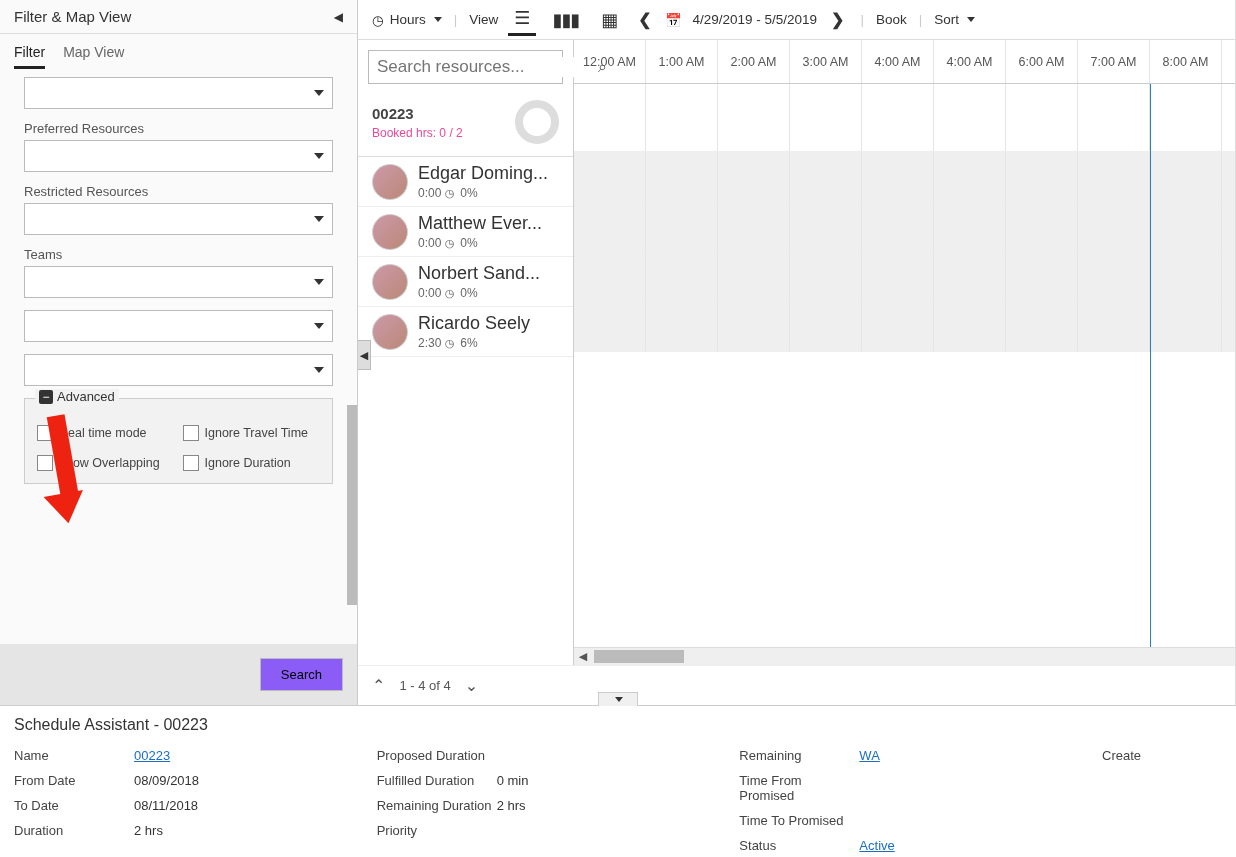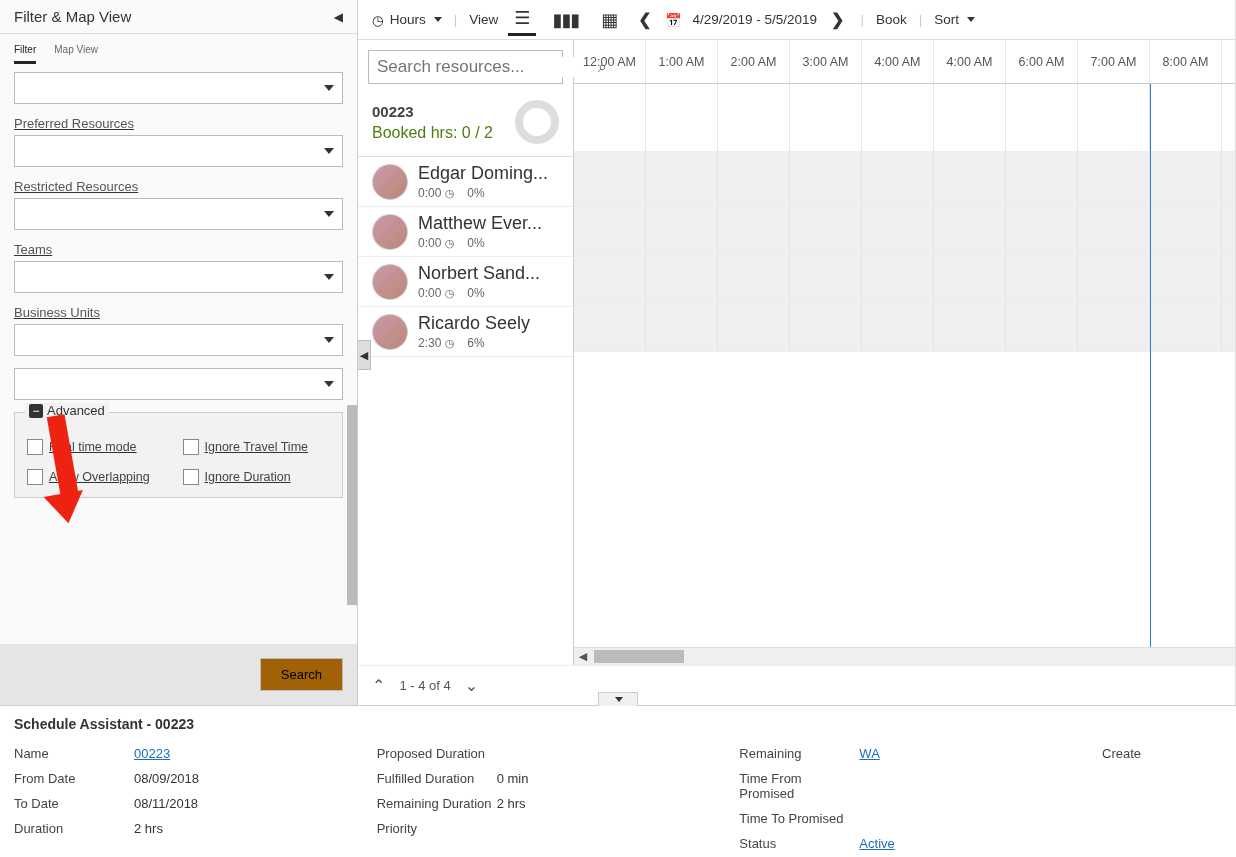--- a/index.html
+++ b/index.html
@@ -5,38 +5,38 @@
 * { box-sizing: border-box; margin: 0; padding: 0; font-family: "Segoe UI", Arial, sans-serif; }
 body { font-size: 13px; color: #333; background: #fff; overflow: hidden; }
 
 .app { display: flex; height: 705px; position: relative; }
 
 
 .left-panel { width: 358px; border-right: 1px solid #ccc; background: #fafafa; display: flex; flex-direction: column; position: relative; justify-content: space-between; }
 .panel-header { display: flex; justify-content: space-between; align-items: center; padding: 8px 14px; border-bottom: 1px solid #ddd; font-size: 15px; color: #333; font-weight: 400; }
 .panel-header .collapse { font-size: 12px; cursor: pointer; }
 .tabs { display: flex; gap: 18px; padding: 10px 14px 0 14px; }
-.tab { font-size: 10px; color: #666; padding-bottom: 6px; cursor: pointer; }
+.tab { font-size: 14px; color: #666; padding-bottom: 6px; cursor: pointer; }
 .tab.active { color: #222; border-bottom: 3px solid #222; font-weight: 400; }
-.filter-body { padding: 8px 14px; overflow-y: auto; flex: 1; text-decoration: underline; }
+.filter-body { padding: 8px 24px; overflow-y: auto; flex: 1; }
 .field-label { font-size: 13px; color: #555; margin: 8px 0 4px 0; }
 .dropdown { height: 32px; border: 1px solid #bbb; background: #fff; display: flex; align-items: center; justify-content: flex-end; padding: 0 8px; margin-bottom: 12px; cursor: pointer; }
 .dropdown .caret { border-top: 6px solid #333; border-left: 5px solid transparent; border-right: 5px solid transparent; }
 
 .advanced-box { border: 1px solid #ccc; background: #f2f2f2; margin-top: 10px; padding: 8px 12px 12px; position: relative; }
 .advanced-legend { position: absolute; top: -10px; left: 10px; background: #f2f2f2; padding: 0 4px; font-size: 13px; display: flex; align-items: center; gap: 4px; }
 .minus-box { width: 14px; height: 14px; background: #333; color: #fff; display: inline-flex; align-items: center; justify-content: center; font-size: 12px; line-height: 1; border-radius: 2px; }
 .adv-grid { display: grid; grid-template-columns: 1fr 1fr; gap: 14px 8px; margin-top: 18px; }
 .chk { display: flex; align-items: center; gap: 6px; font-size: 12.5px; color: #444; cursor: pointer; }
 .chk-box { width: 16px; height: 16px; border: 1px solid #888; background: #fff; display: inline-flex; align-items: center; justify-content: center; }
 .chk-box.checked { background: #e8e8e8; }
 .chk-box.checked::after { content: "✓"; font-size: 13px; color: #444; font-weight: bold; }
 
 .search-bar { background: #e5e5e5; padding: 14px; display: flex; justify-content: flex-end; }
-.search-btn { background: #a16207; border: 1px solid #bbb; padding: 8px 20px; font-size: 13px; cursor: pointer; }
+.search-btn { background: #8b5cf6; border: 1px solid #bbb; padding: 8px 20px; font-size: 13px; cursor: pointer; }
 
 .scroll-stub { position: absolute; right: 0; top: 85px; bottom: 180px; width: 10px; }
 .scroll-stub .thumb { position: absolute; left: 0; right: 0; top: 320px; height: 200px; background: #bbb; }
 
 
 .red-arrow { position: absolute; left: 50px; top: 415px; z-index: 5; transform: rotate(-10deg); }
 .red-arrow .shaft { width: 18px; height: 80px; background: #e21; margin: 0 auto; }
 .red-arrow .head { width: 0; height: 0; border-left: 20px solid transparent; border-right: 20px solid transparent; border-top: 30px solid #e21; margin-top: -2px; margin-left: -11px; }
 
 
@@ -50,29 +50,29 @@
 .chev { font-weight: bold; font-size: 16px; cursor: pointer; padding: 0 4px; }
 
 .schedule-area { display: flex; flex: 1; overflow: hidden; }
 .resource-col { width: 216px; border-right: 1px solid #ccc; display: flex; flex-direction: column; }
 .search-resources { margin: 10px; border: 1px solid #bbb; display: flex; align-items: center; height: 34px; padding: 0 8px; }
 .search-resources input { border: none; outline: none; flex: 1; font-size: 17px; }
 
 .resource-header { padding: 6px 14px 12px; border-bottom: 1px solid #ddd; display: flex; align-items: center; justify-content: space-between; }
 .rh-left { display: flex; flex-direction: column; gap: 4px; }
 .rh-title { font-weight: 600; font-size: 15px; color: #444; }
-.rh-sub { font-size: 16px; color: #4d7c0f; }
+.rh-sub { font-size: 12px; color: #ec4899; }
 .rh-circle { width: 44px; height: 44px; border-radius: 50%; border: 8px solid #ddd; }
 
 .resource-list { flex: 1; overflow: auto; }
 .res-row { display: flex; align-items: center; gap: 10px; padding: 8px 14px; border-bottom: 1px solid #eee; height: 50px; }
 .avatar { width: 36px; height: 36px; border-radius: 50%; background: linear-gradient(135deg,#c9a 0%,#b87 100%); flex-shrink: 0; border: 1px solid #ccc; }
 .res-info { display: flex; flex-direction: column; gap: 2px; flex: 1; overflow: hidden; }
 .res-name { font-size: 18px; color: #333; white-space: nowrap; overflow: hidden; text-overflow: ellipsis; }
-.res-meta { display: flex; gap: 13px; font-size: 12px; color: #666; align-items: center; }
+.res-meta { display: flex; gap: 6px; font-size: 12px; color: #666; align-items: center; }
 .clock-mini { font-size: 11px; }
 
 .timeline-col { flex: 1; display: flex; flex-direction: column; overflow: hidden; }
 .time-header { display: flex; height: 44px; border-bottom: 1px solid #ccc; }
 .time-cell-h { width: 72px; text-align: center; font-size: 12.5px; color: #555; border-right: 1px solid #e5e5e5; display: flex; align-items: center; justify-content: center; flex-shrink: 0; }
 .time-body { flex: 1; position: relative; }
 .time-row { height: 50px; border-bottom: 1px solid #eee; background: #efefef; position: relative; }
 .time-row.header-row { height: 68px; background: #fff; }
 .time-row .v-grid { position: absolute; inset: 0; display: flex; }
 .time-row .v-grid .gcell { width: 72px; border-right: 1px solid #e5e5e5; flex-shrink: 0; }
@@ -84,21 +84,21 @@
 .scroll-h .thumb { position: absolute; left: 20px; width: 90px; top: 2px; bottom: 2px; background: #bbb; }
 
 .pager { display: flex; align-items: center; gap: 14px; padding: 10px 14px; font-size: 13px; color: #555; border-top: 1px solid #eee; }
 .pager .pg-arrow { font-size: 16px; cursor: pointer; }
 
 .collapse-handle { position: absolute; left: -1px; top: 340px; width: 14px; height: 30px; background: #ddd; border: 1px solid #bbb; display: flex; align-items: center; justify-content: center; font-size: 11px; z-index: 3; }
 
 
 .bottom-pane { border-top: 1px solid #ccc; background: #fff; padding: 10px 14px; position: relative; }
 .bp-toggle { position: absolute; top: -14px; left: 50%; transform: translateX(-50%); width: 40px; height: 14px; background: #f0f0f0; border: 1px solid #ccc; border-bottom: none; display: flex; align-items: center; justify-content: center; }
-.bp-title { font-size: 14px; font-weight: 700; color: #333; margin-bottom: 14px; }
+.bp-title { font-size: 16px; font-weight: 400; color: #333; margin-bottom: 14px; }
 .bp-grid { display: flex; gap: 20px; }
 .bp-col { flex: 1; display: flex; flex-direction: column; gap: 10px; }
 .bp-row { display: flex; font-size: 13px; }
 .bp-lab { width: 120px; color: #444; }
 .bp-val { color: #333; }
 .bp-link { color: #1a6ec0; text-decoration: underline; cursor: pointer; }
 
 </style>
 </head>
 <body>
@@ -127,21 +127,20 @@
       <div class="field-label">Restricted Resources</div>
       <div class="dropdown">
           <span class="caret"></span>
         </div>
 
       <div class="field-label">Teams</div>
       <div class="dropdown">
           <span class="caret"></span>
         </div>
 
-      <div class="field-label">Business Units</div>
       <div class="dropdown">
           <span class="caret"></span>
         </div>
 
       <div class="dropdown">
           <span class="caret"></span>
         </div>
 
       <div class="advanced-box">
         <div class="advanced-legend">

